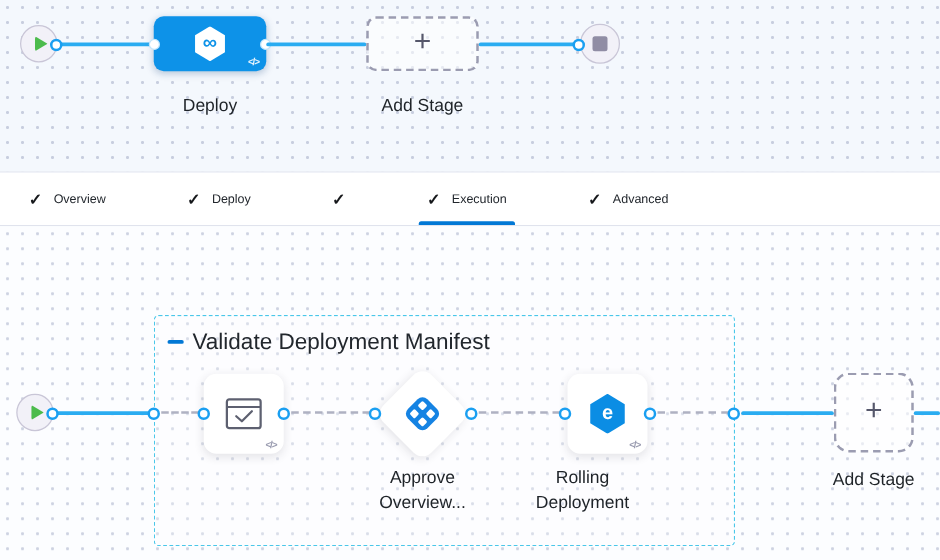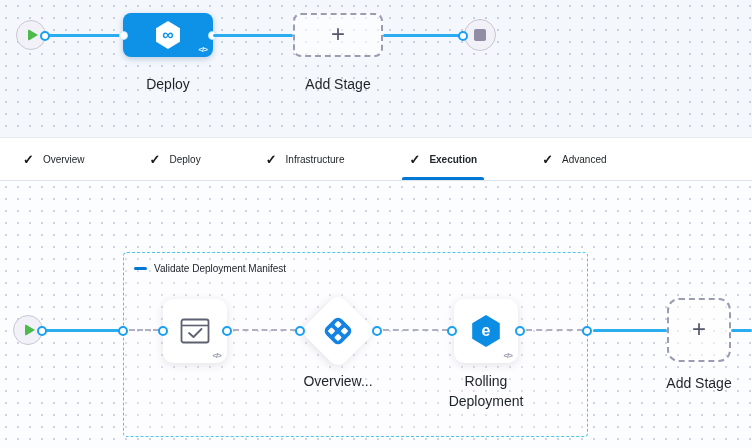--- a/index.html
+++ b/index.html
@@ -24,28 +24,28 @@
   .add-node{position:absolute;border:2px dashed #9b9cb1;background:rgba(255,255,255,.55);display:flex;align-items:center;justify-content:center;box-sizing:border-box;}
   .stage-add{width:90px;height:44px;border-radius:8px;}
   .step-add{width:64px;height:64px;border-radius:12px;}
   .plus{font-size:24px;font-weight:400;color:#55576b;line-height:1;margin-top:-2px;}
   .node-label{position:absolute;text-align:center;font-size:14px;color:#1e2328;font-weight:500;line-height:20px;}
   .step-card{position:absolute;width:64px;height:64px;background:#fff;border-radius:10px;box-shadow:0 2px 8px rgba(40,41,61,.12);display:flex;align-items:center;justify-content:center;}
   .diamond{position:absolute;width:54px;height:54px;background:#fff;border-radius:10px;transform:rotate(45deg);box-shadow:0 2px 8px rgba(40,41,61,.12);}
   .diamond-icon{position:absolute;width:38px;height:38px;display:flex;align-items:center;justify-content:center;}
   
   .group-box{position:absolute;left:123px;top:71px;width:465px;height:185px;border:1.5px dashed #4ac7e9;border-radius:4px;background:rgba(255,255,255,.25);box-sizing:border-box;}
-  .group-label{position:absolute;left:134px;top:82px;display:flex;align-items:center;gap:7px;font-size:10px;color:#22272d;font-weight:500;}
+  .group-label{position:absolute;left:134px;top:82px;display:flex;align-items:center;gap:7px;font-size:18px;color:#22272d;font-weight:500;}
   .dash-icon{width:13px;height:2.5px;border-radius:2px;background:#0278d5;}
   
   .tabbar{height:43px;background:#fff;border-bottom:1px solid #e0e3ed;box-sizing:border-box;display:flex;align-items:stretch;padding-left:18px;gap:55px;}
   .tab{position:relative;display:flex;align-items:center;gap:9px;padding:0 5px;cursor:pointer;}
   .tab-check{font-size:13px;font-weight:900;color:#16181b;line-height:1;}
   .tab-label{font-size:10px;color:#22272d;font-weight:400;}
-  .tab.active .tab-label{font-weight:700;}
+  .tab.active .tab-label{font-weight:400;}
   .tab-underline{position:absolute;left:-2px;right:-2px;bottom:0;height:3px;background:#0278d5;border-radius:2px 2px 0 0;}
 </style>
 </head>
 <body>
 
 <div class="app">
 
   <div class="canvas top">
     <div class="node-circle" style="left:16px;top:20px;">
       <span class="tri"></span>
@@ -80,21 +80,20 @@
     <div class="tab">
       <span class="tab-check">✓</span>
       <span class="tab-label">Overview</span>
     </div>
     <div class="tab">
       <span class="tab-check">✓</span>
       <span class="tab-label">Deploy</span>
     </div>
     <div class="tab">
       <span class="tab-check">✓</span>
-      <span class="tab-label">Infrastructure</span>
     </div>
     <div class="tab active">
       <span class="tab-check">✓</span>
       <span class="tab-label">Execution</span>
       <span class="tab-underline"></span>
     </div>
     <div class="tab">
       <span class="tab-check">✓</span>
       <span class="tab-label">Advanced</span>
     </div>
@@ -154,22 +153,23 @@
           <span>e</span>
         </span>
       <span class="code-glyph">&lt;/&gt;</span>
     </div>
 
     <div class="add-node step-add" style="left:667px;top:117px;">
       <span class="plus">+</span>
     </div>
 
     <div class="node-label" style="left:288px;top:190px;width:100px;">
+      <div>Approve</div>
       <div>Overview...</div>
     </div>
-    <div class="node-label" style="left:436px;top:190px;width:100px;">
+    <div class="node-label" style="left:416px;top:190px;width:100px;">
       <div>Rolling</div>
       <div>Deployment</div>
     </div>
     <div class="node-label" style="left:659px;top:192px;width:80px;">Add Stage</div>
   </div>
 
 </div>
 
 </body></html>

